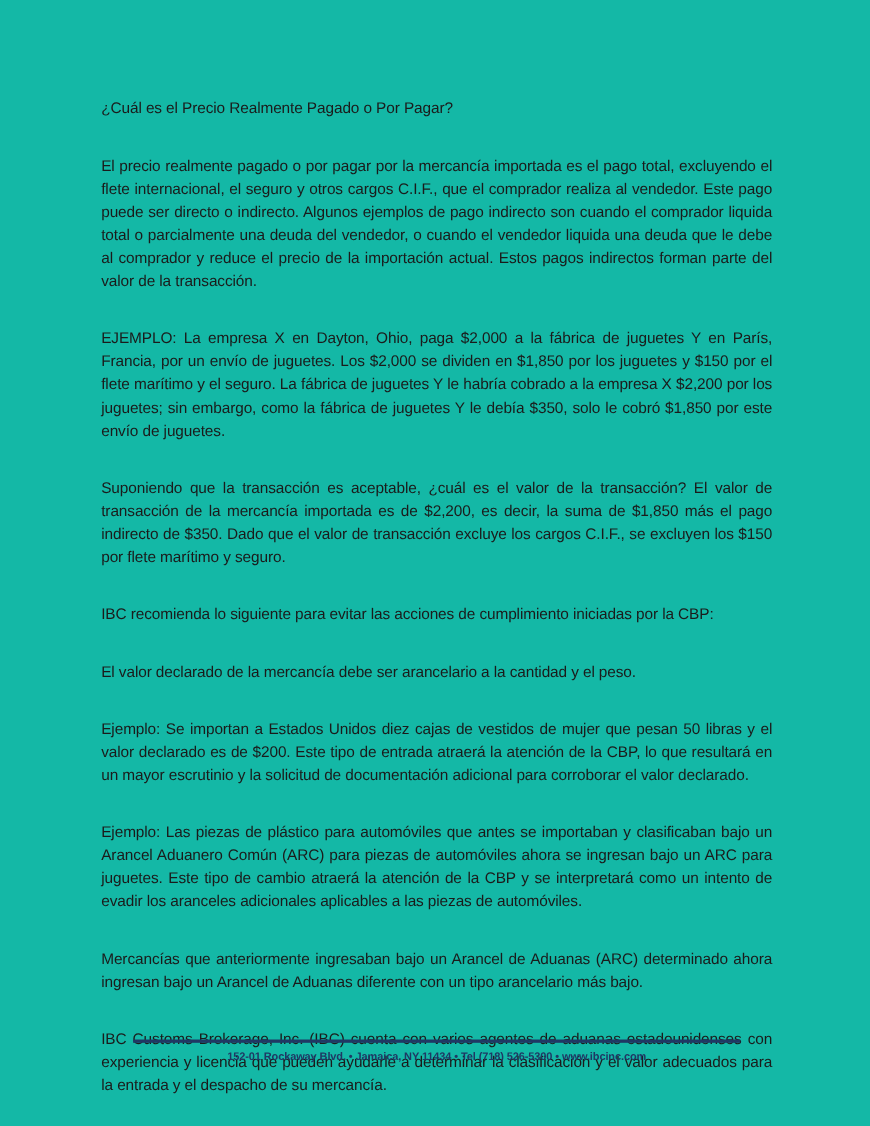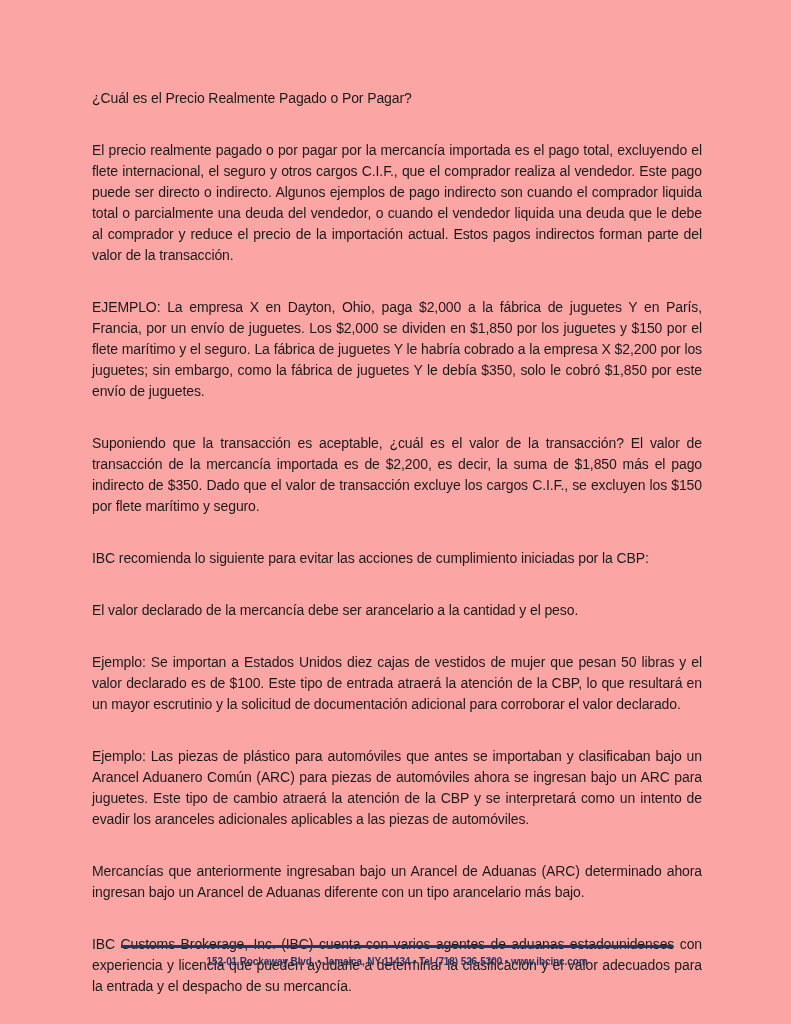--- a/index.html
+++ b/index.html
@@ -4,21 +4,21 @@
 <style>
   :root{
     --accent:#1f3864;
     --ink:#1b1b1b;
   }
   html,body{margin:0;padding:0;background:#ffffff;}
   .page{
     position:relative;
     width:791px;
     height:1024px;
-    background:#fca5a5;
+    background:#14b8a6;
     font-family:"Liberation Sans","DejaVu Sans",sans-serif;
     color:var(--ink);
     overflow:hidden;
   }
   .content{
     position:absolute;
     left:92px;
     top:88px;
     width:610px;
     font-size:14px;
@@ -64,21 +64,21 @@
 
 <div class="page">
   <div class="content">
     <h1 class="doc-title">¿Cuál es el Precio Realmente Pagado o Por Pagar?</h1>
     <div id="body-container">
         <p class="normal">El precio realmente pagado o por pagar por la mercancía importada es el pago total, excluyendo el flete internacional, el seguro y otros cargos C.I.F., que el comprador realiza al vendedor. Este pago puede ser directo o indirecto. Algunos ejemplos de pago indirecto son cuando el comprador liquida total o parcialmente una deuda del vendedor, o cuando el vendedor liquida una deuda que le debe al comprador y reduce el precio de la importación actual. Estos pagos indirectos forman parte del valor de la transacción.</p>
         <p class="normal">EJEMPLO: La empresa X en Dayton, Ohio, paga $2,000 a la fábrica de juguetes Y en París, Francia, por un envío de juguetes. Los $2,000 se dividen en $1,850 por los juguetes y $150 por el flete marítimo y el seguro. La fábrica de juguetes Y le habría cobrado a la empresa X $2,200 por los juguetes; sin embargo, como la fábrica de juguetes Y le debía $350, solo le cobró $1,850 por este envío de juguetes.</p>
         <p class="normal">Suponiendo que la transacción es aceptable, ¿cuál es el valor de la transacción? El valor de transacción de la mercancía importada es de $2,200, es decir, la suma de $1,850 más el pago indirecto de $350. Dado que el valor de transacción excluye los cargos C.I.F., se excluyen los $150 por flete marítimo y seguro.</p>
         <p class="bold-heading">IBC recomienda lo siguiente para evitar las acciones de cumplimiento iniciadas por la CBP:</p>
         <p class="normal">El valor declarado de la mercancía debe ser arancelario a la cantidad y el peso.</p>
-        <p class="normal">Ejemplo: Se importan a Estados Unidos diez cajas de vestidos de mujer que pesan 50 libras y el valor declarado es de $100. Este tipo de entrada atraerá la atención de la CBP, lo que resultará en un mayor escrutinio y la solicitud de documentación adicional para corroborar el valor declarado.</p>
+        <p class="normal">Ejemplo: Se importan a Estados Unidos diez cajas de vestidos de mujer que pesan 50 libras y el valor declarado es de $200. Este tipo de entrada atraerá la atención de la CBP, lo que resultará en un mayor escrutinio y la solicitud de documentación adicional para corroborar el valor declarado.</p>
         <p class="normal">Ejemplo: Las piezas de plástico para automóviles que antes se importaban y clasificaban bajo un Arancel Aduanero Común (ARC) para piezas de automóviles ahora se ingresan bajo un ARC para juguetes. Este tipo de cambio atraerá la atención de la CBP y se interpretará como un intento de evadir los aranceles adicionales aplicables a las piezas de automóviles.</p>
         <p class="normal">Mercancías que anteriormente ingresaban bajo un Arancel de Aduanas (ARC) determinado ahora ingresan bajo un Arancel de Aduanas diferente con un tipo arancelario más bajo.</p>
         <p class="normal">IBC Customs Brokerage, Inc. (IBC) cuenta con varios agentes de aduanas estadounidenses con experiencia y licencia que pueden ayudarle a determinar la clasificación y el valor adecuados para la entrada y el despacho de su mercancía.</p>
       </div>
   </div>
 
   <div class="footer">
     <div class="footer-rule"></div>
     <div class="footer-text">152-01 Rockaway Blvd. • Jamaica, NY 11434 • Tel (718) 526-5300 • www.ibcinc.com</div>
   </div>

